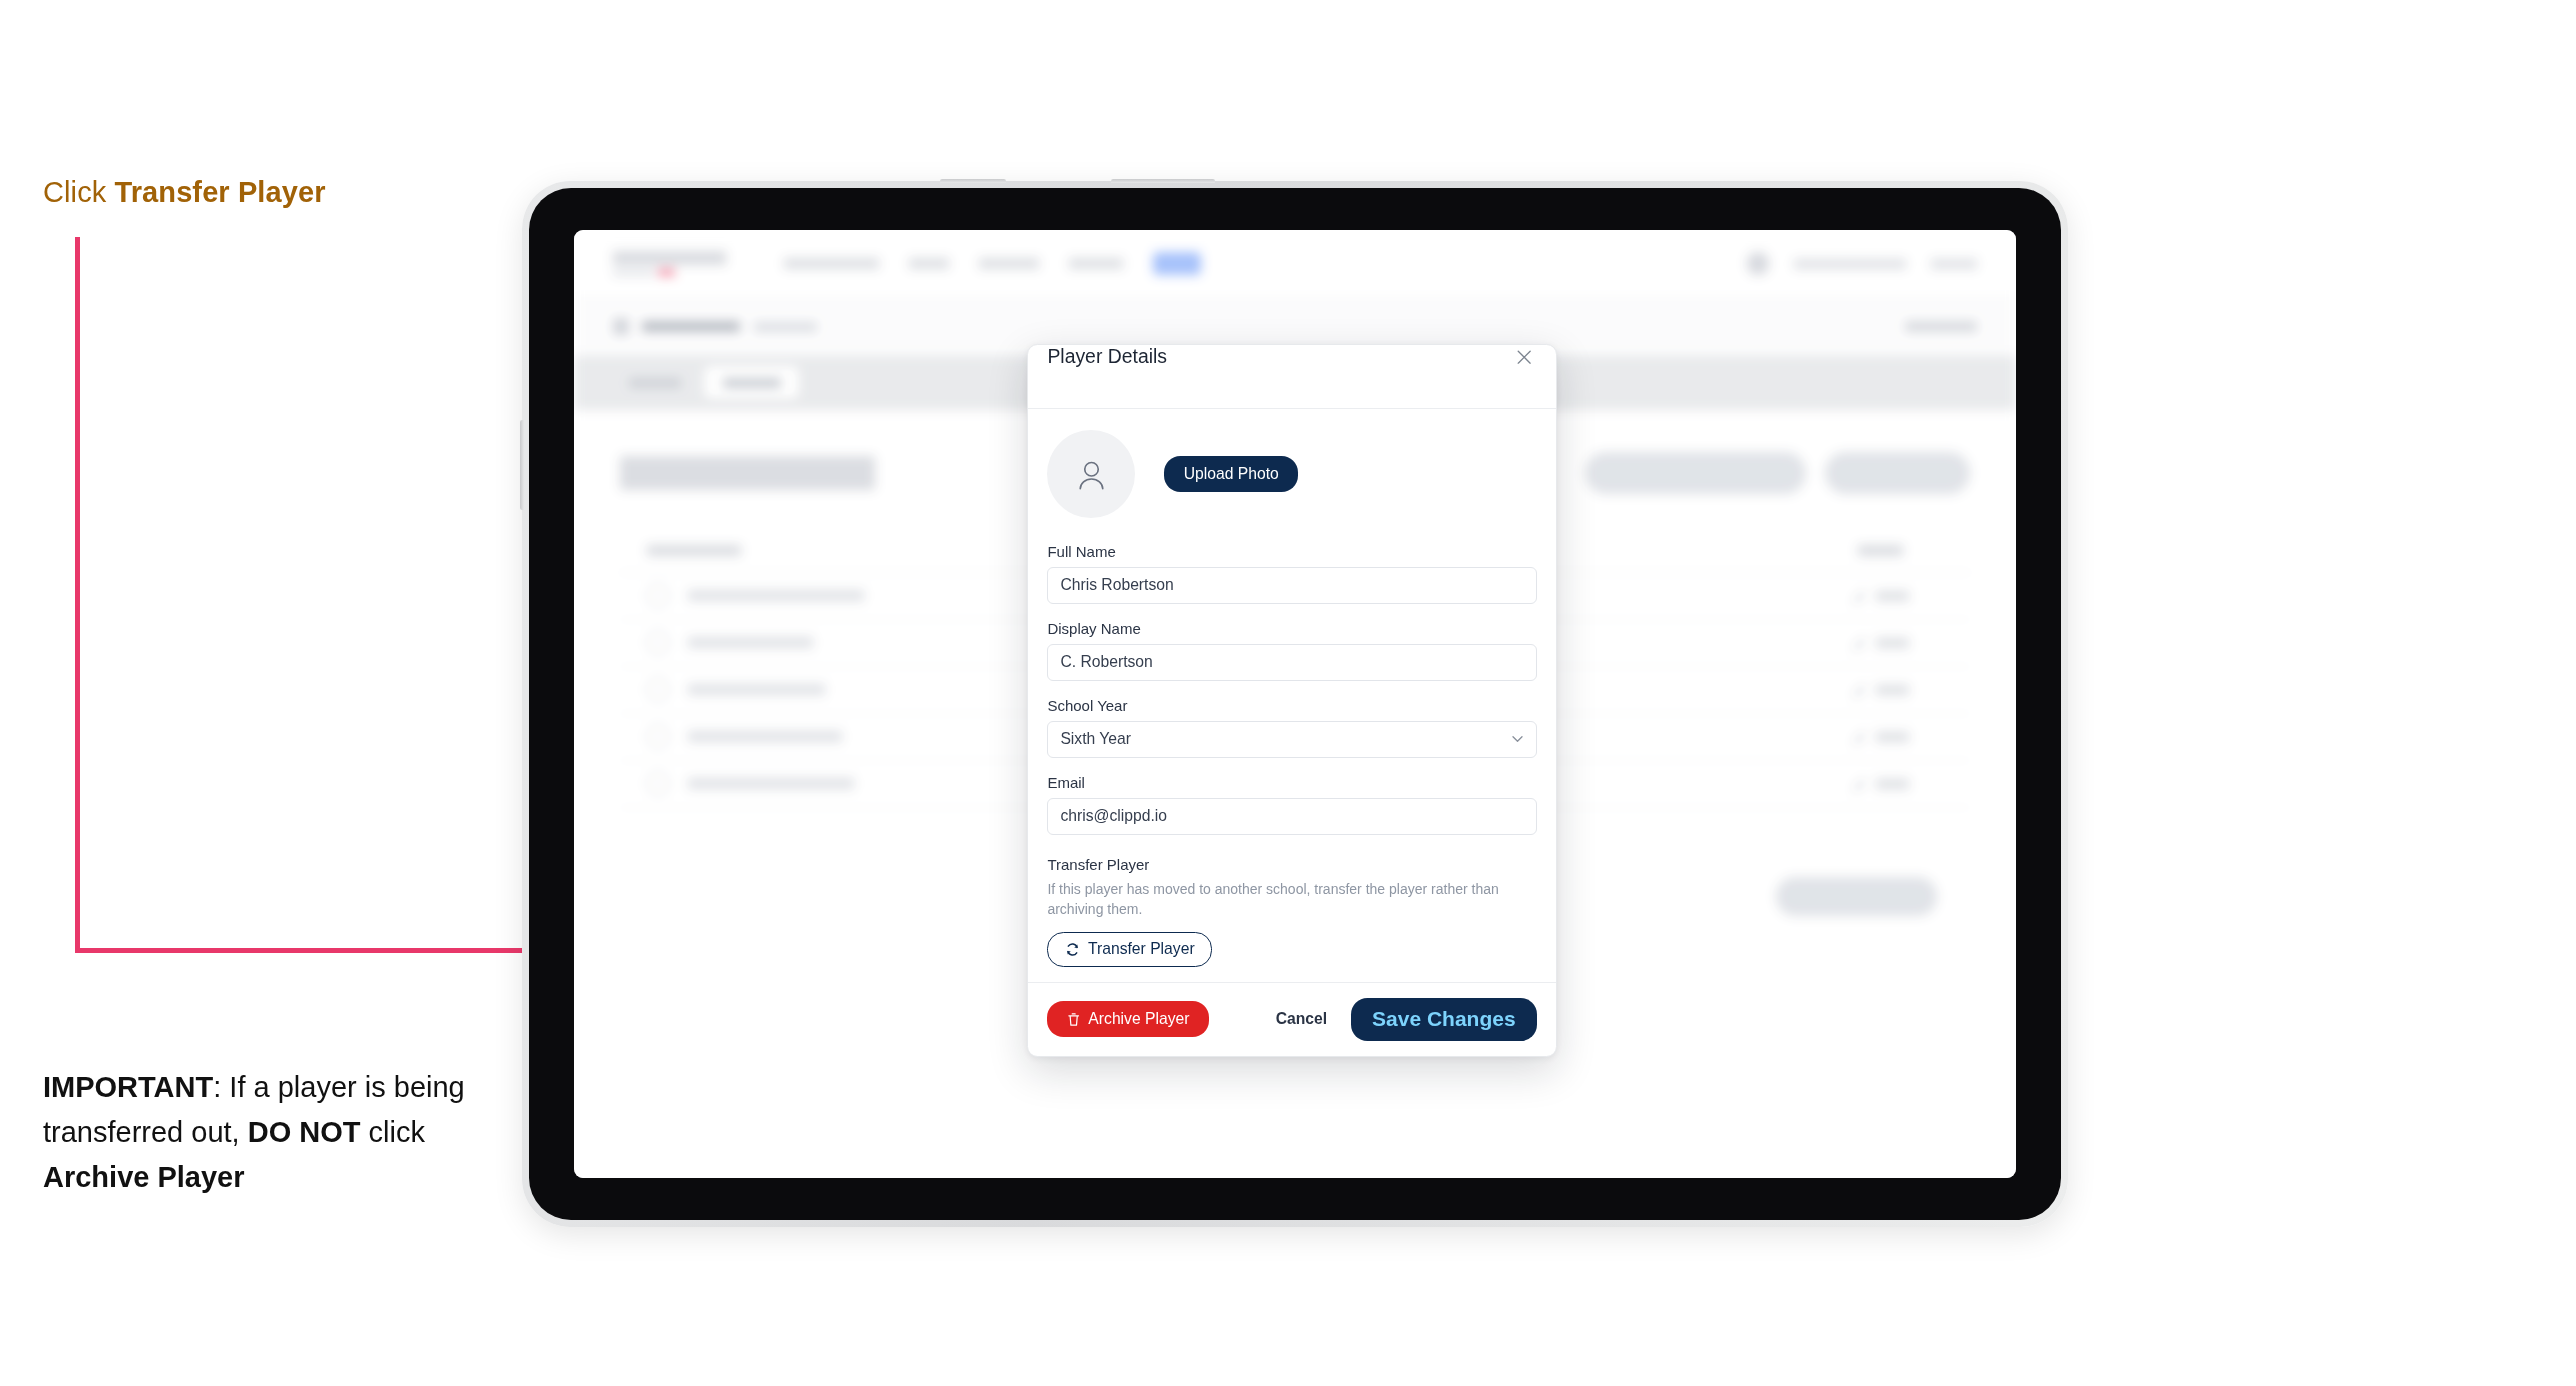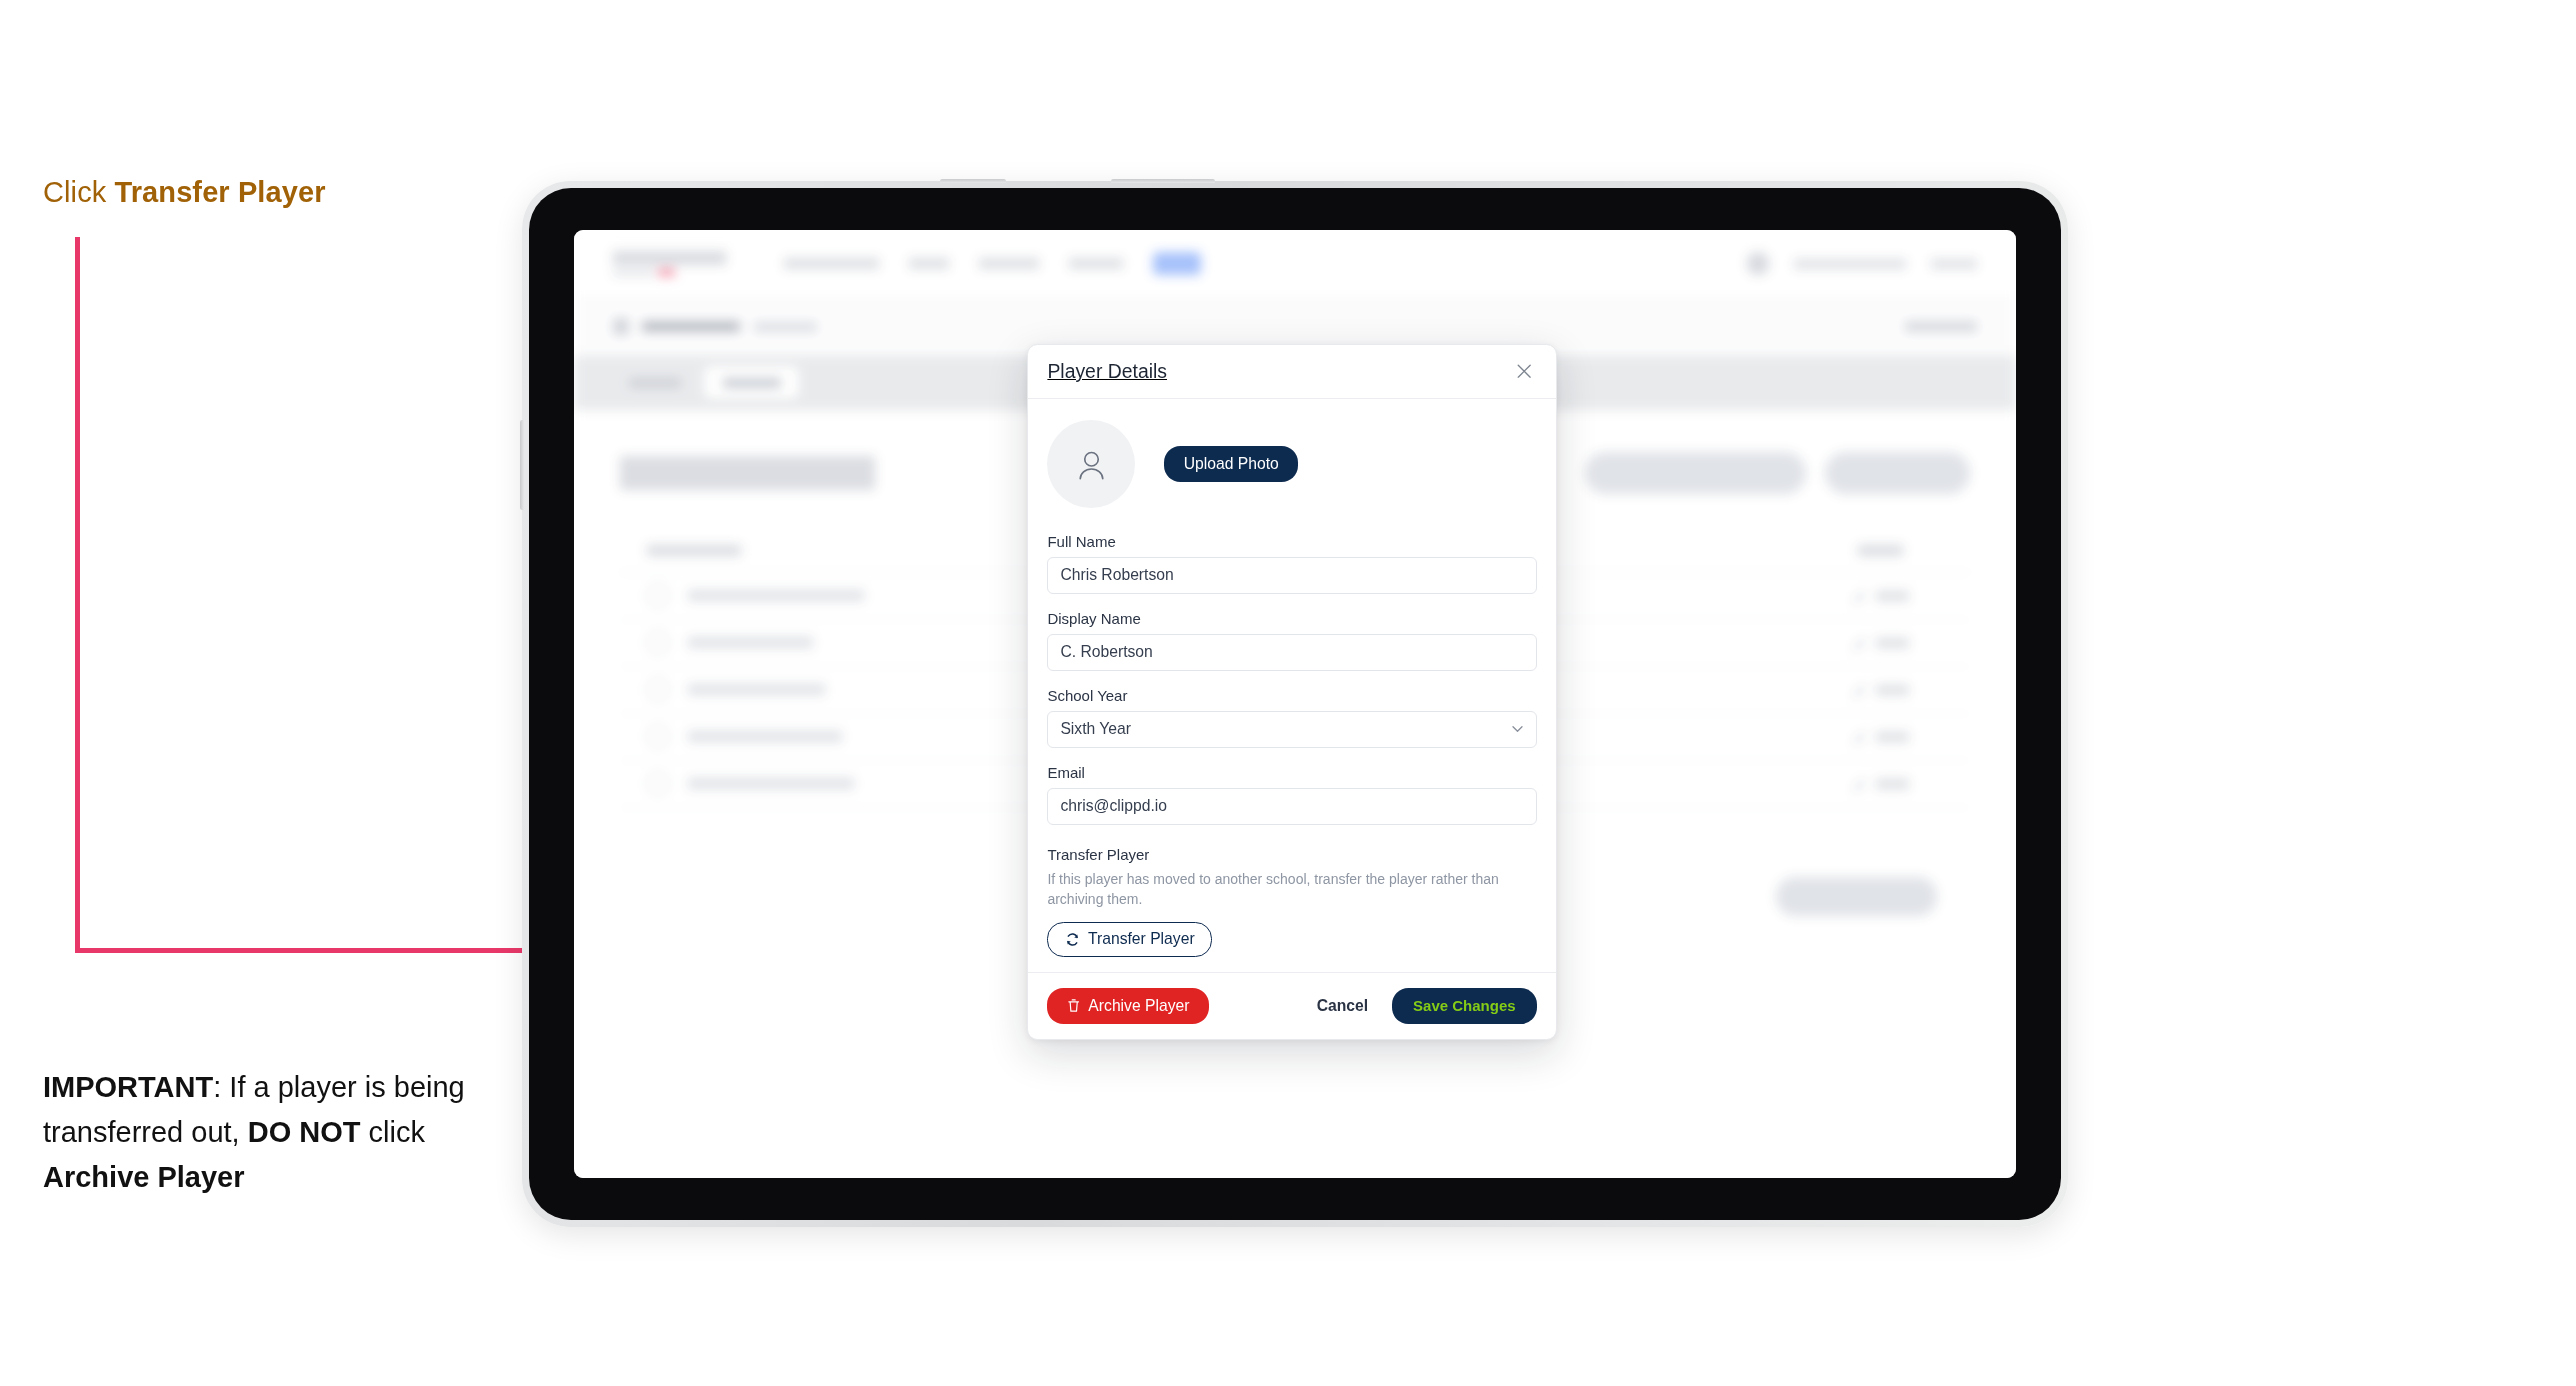--- a/index.html
+++ b/index.html
@@ -151,23 +151,22 @@
     left: 1027px; top: 344px;
     width: 530px;
     background:#ffffff;
     border-radius: 10.4px;
     border: 0.7px solid #e7e9ec;
     box-shadow: 0 13.4px 40px rgba(16,24,40,.16), 0 1.5px 6px rgba(16,24,40,.06);
     overflow: hidden;
     z-index: 50;
   }
   .m-head {
-    height: 54px; display:flex; align-items:center; padding: 0 19.4px;
+    height: 64px; display:flex; align-items:flex-start; padding: 0 19.4px;
     border-bottom: 0.7px solid #ebedf0;
-    text-decoration: underline;
   }
   .m-title { font-size: 19.4px; color: #1d2533; font-weight: 400; }
   .m-close {
     margin-left:auto; width: 25px; height: 25px;
     display:flex; align-items:center; justify-content:center;
     cursor:pointer;
   }
   .m-body { padding: 21px 19.4px 15px 19.4px; }
 
   .photo-row { display:flex; align-items:center; gap: 29px; margin-bottom: 25px; }
@@ -222,23 +221,23 @@
     background:#e02323; color:#fff; border:none;
     border-radius:16.4px; padding: 9px 19.4px;
     font-size: 15.7px; font-family:inherit; cursor:pointer;
   }
   .foot-right { margin-left:auto; display:flex; align-items:center; gap: 19.4px; }
   .cancel-btn {
     background:none; border:none; color:#2b3445;
     font-size: 15.7px; font-family:inherit; font-weight:700; cursor:pointer; padding: 6px 4.5px; text-align: center;
   }
   .save-btn {
-    background:#0d2a4f; color:#84cc16; border:none;
+    background:#0d2a4f; color:#7dd3fc; border:none;
     border-radius: 16.4px; padding: 9.7px 21px;
-    font-size: 15px; font-weight:700; font-family:inherit; cursor:pointer;
+    font-size: 21px; font-weight:700; font-family:inherit; cursor:pointer;
   }
 </style>
 </head>
 <body>
 
 <div id="stage">
 
   <div class="annot-top">
     <span>Click </span><span class="b">Transfer Player</span>
   </div>

